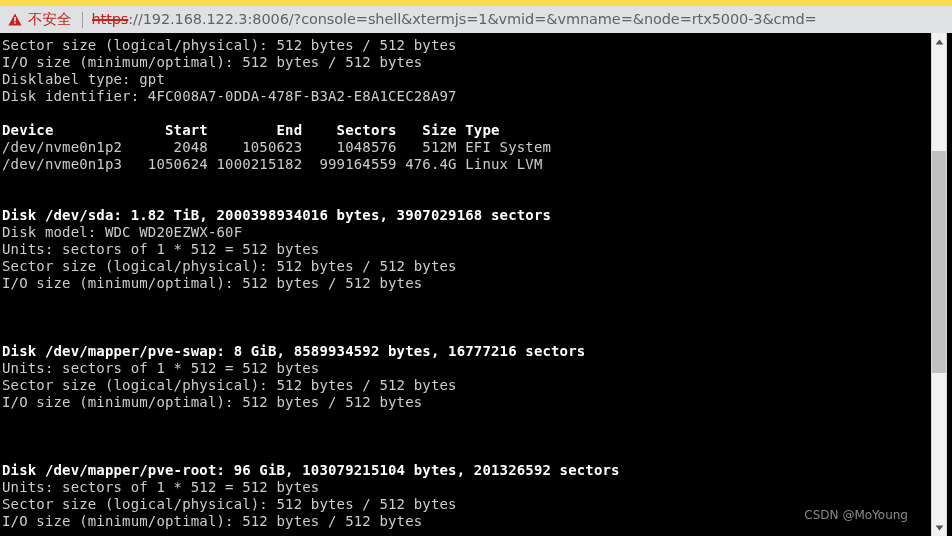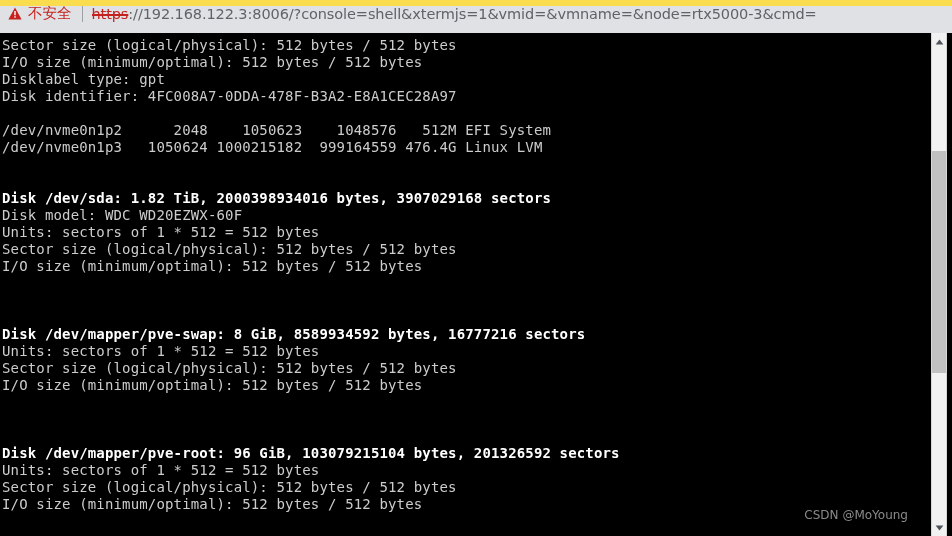--- a/index.html
+++ b/index.html
@@ -29,21 +29,21 @@
     height: 6px;
     background: #f9dd4e;
   }
   #omnibox-row {
     position: absolute;
     left: 0; top: 6px;
     width: 952px;
     height: 27px;
     background: #dfe1e5;
     display: flex;
-    align-items: flex-start;
+    align-items: center;
     padding-left: 8px;
     box-sizing: border-box;
   }
   #security-chip {
     display: flex;
     align-items: center;
     gap: 6px;
     flex: 0 0 auto;
     cursor: default;
   }
@@ -199,20 +199,21 @@
 
 <div id="terminal-region">
 
   <div id="terminal-screen">
 
   <div class="term-line">Sector size (logical/physical): 512 bytes / 512 bytes</div>
       <div class="term-line">I/O size (minimum/optimal): 512 bytes / 512 bytes</div>
       <div class="term-line">Disklabel type: gpt</div>
       <div class="term-line">Disk identifier: 4FC008A7-0DDA-478F-B3A2-E8A1CEC28A97</div>
       <div class="term-line blank"></div>
+      <div class="term-line bold">Device             Start        End    Sectors   Size Type</div>
       <div class="term-line">/dev/nvme0n1p2      2048    1050623    1048576   512M EFI System</div>
       <div class="term-line">/dev/nvme0n1p3   1050624 1000215182  999164559 476.4G Linux LVM</div>
       <div class="term-line blank"></div>
       <div class="term-line blank"></div>
       <div class="term-line bold">Disk /dev/sda: 1.82 TiB, 2000398934016 bytes, 3907029168 sectors</div>
       <div class="term-line">Disk model: WDC WD20EZWX-60F</div>
       <div class="term-line">Units: sectors of 1 * 512 = 512 bytes</div>
       <div class="term-line">Sector size (logical/physical): 512 bytes / 512 bytes</div>
       <div class="term-line">I/O size (minimum/optimal): 512 bytes / 512 bytes</div>
       <div class="term-line blank"></div>

